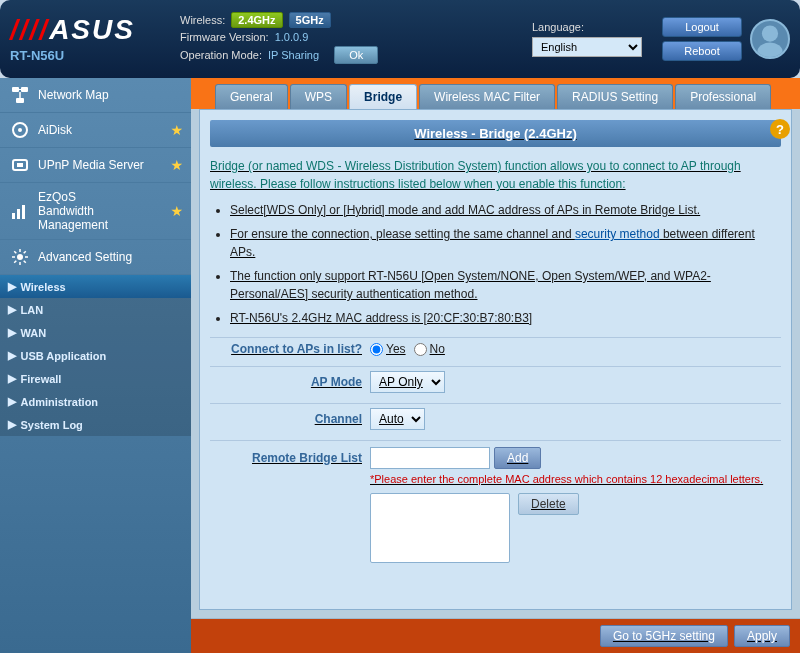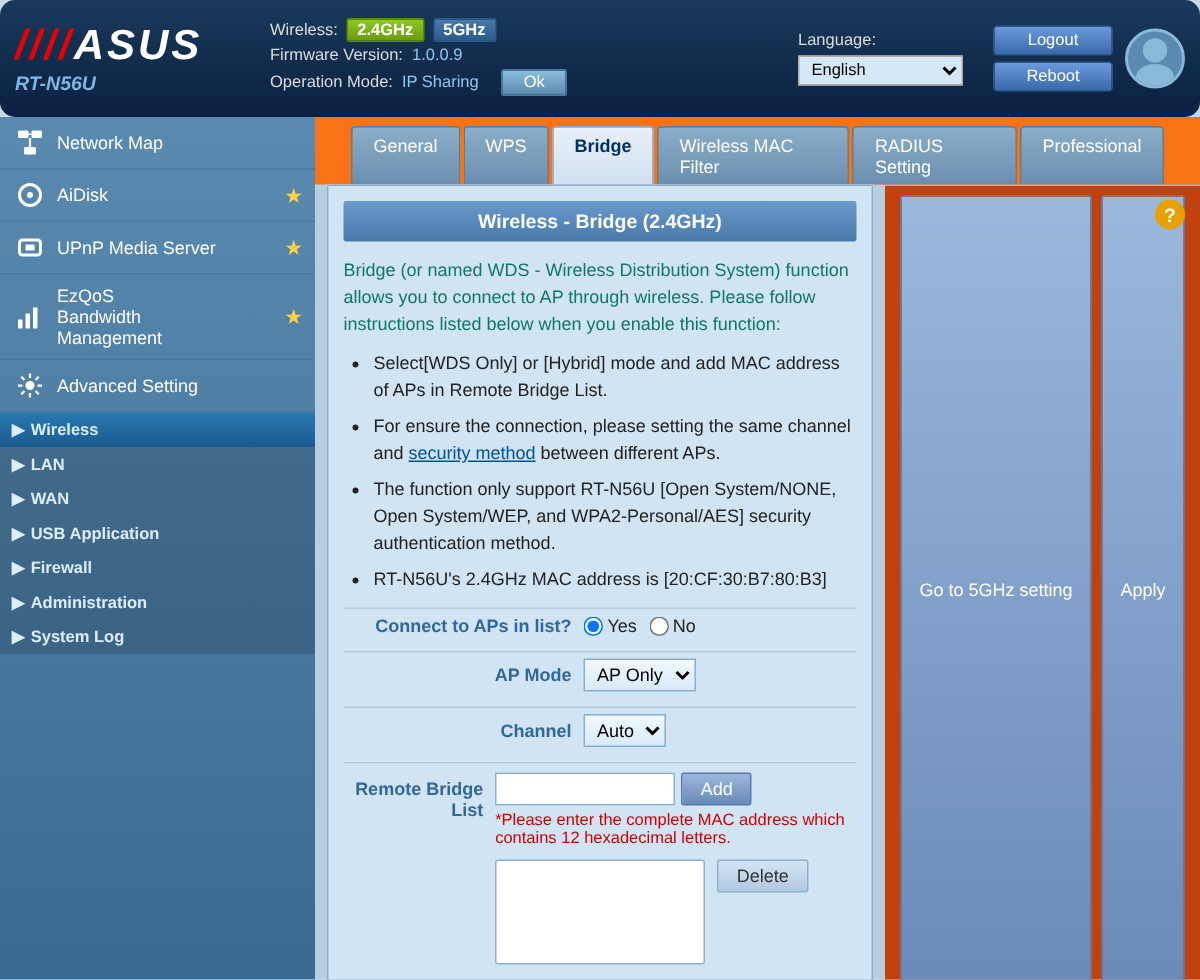--- a/index.html
+++ b/index.html
@@ -28,21 +28,20 @@
       font-style: italic;
       letter-spacing: 2px;
       line-height: 1;
     }
     #asus-logo span { color: #e00; }
     #model-name {
       color: #7ab8e8;
       font-size: 13px;
       font-weight: bold;
       margin-top: 4px;
-      font-style: italic;
     }
     #wireless-info {
       flex: 1;
       color: #ddd;
       font-size: 11px;
       padding-left: 10px;
     }
     #wireless-info .row { margin-bottom: 3px; display: flex; align-items: center; gap: 6px; }
     .freq-btn {
       background: linear-gradient(180deg, #8fc820 0%, #6a9a10 100%);
@@ -114,21 +113,21 @@
     }
 
     
     #main {
       display: flex;
       height: calc(653px - 78px);
     }
 
     
     #sidebar {
-      width: 210px;
+      width: 191px;
       background: linear-gradient(180deg, #5a8ab0 0%, #3a6a90 100%);
       flex-shrink: 0;
     }
     .sidebar-section {
       border-bottom: 1px solid #4a7aa0;
     }
     .sidebar-item {
       display: flex;
       align-items: center;
       padding: 7px 8px;
@@ -338,21 +337,21 @@
       background: #e8a000;
       border-radius: 50%;
       display: flex;
       align-items: center;
       justify-content: center;
       color: #fff;
       font-weight: bold;
       font-size: 13px;
       cursor: pointer;
     }
-    #panel-wrapper { position: relative; flex: 1; display: flex; flex-direction: row; }
+    #panel-wrapper { position: relative; flex: 1; display: flex; flex-direction: column; text-decoration: underline; }
   </style>
 </head>
 <body>
 
 <div id="header">
   <div id="logo-area">
     <div id="asus-logo"><span>////</span>ASUS</div>
     <div id="model-name">RT-N56U</div>
   </div>
   <div id="wireless-info">

